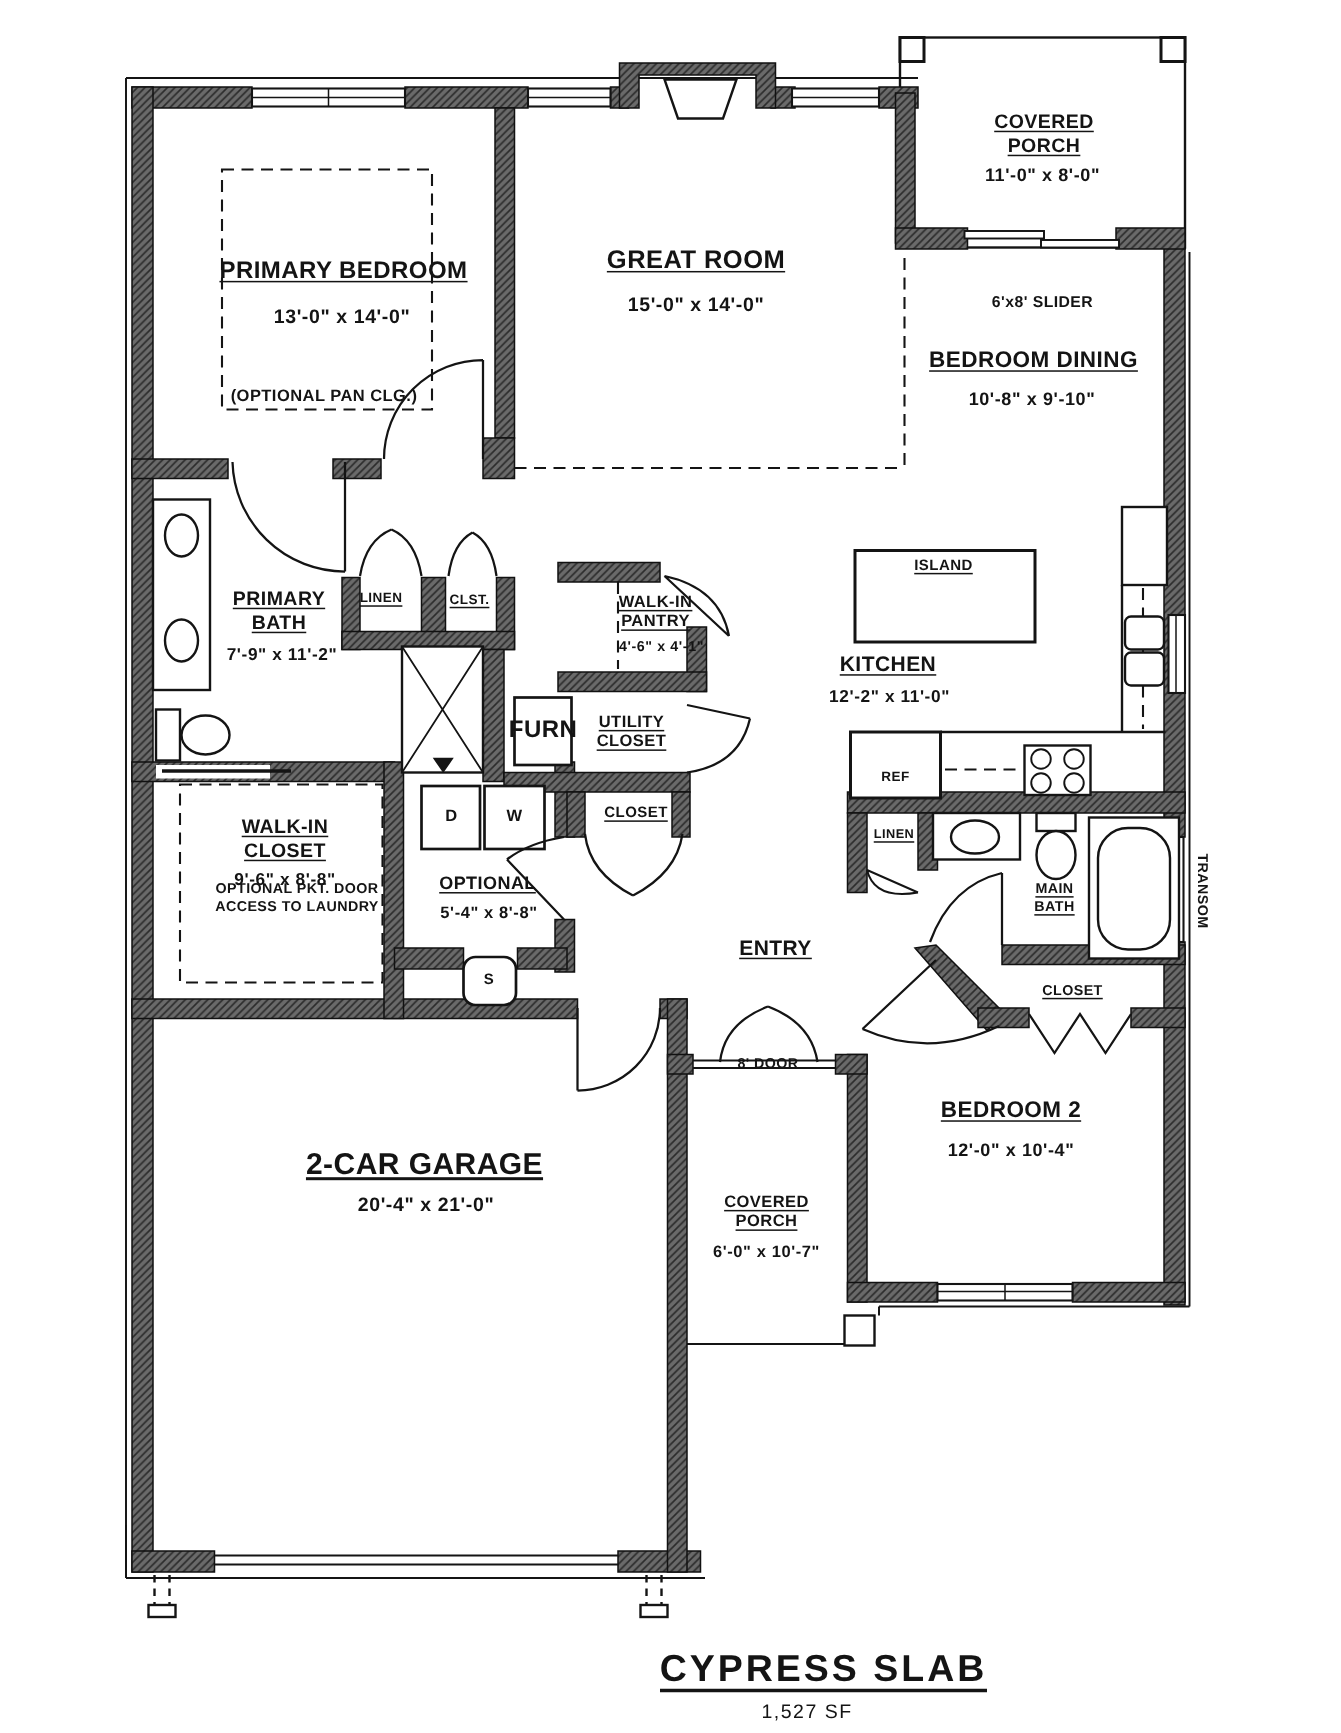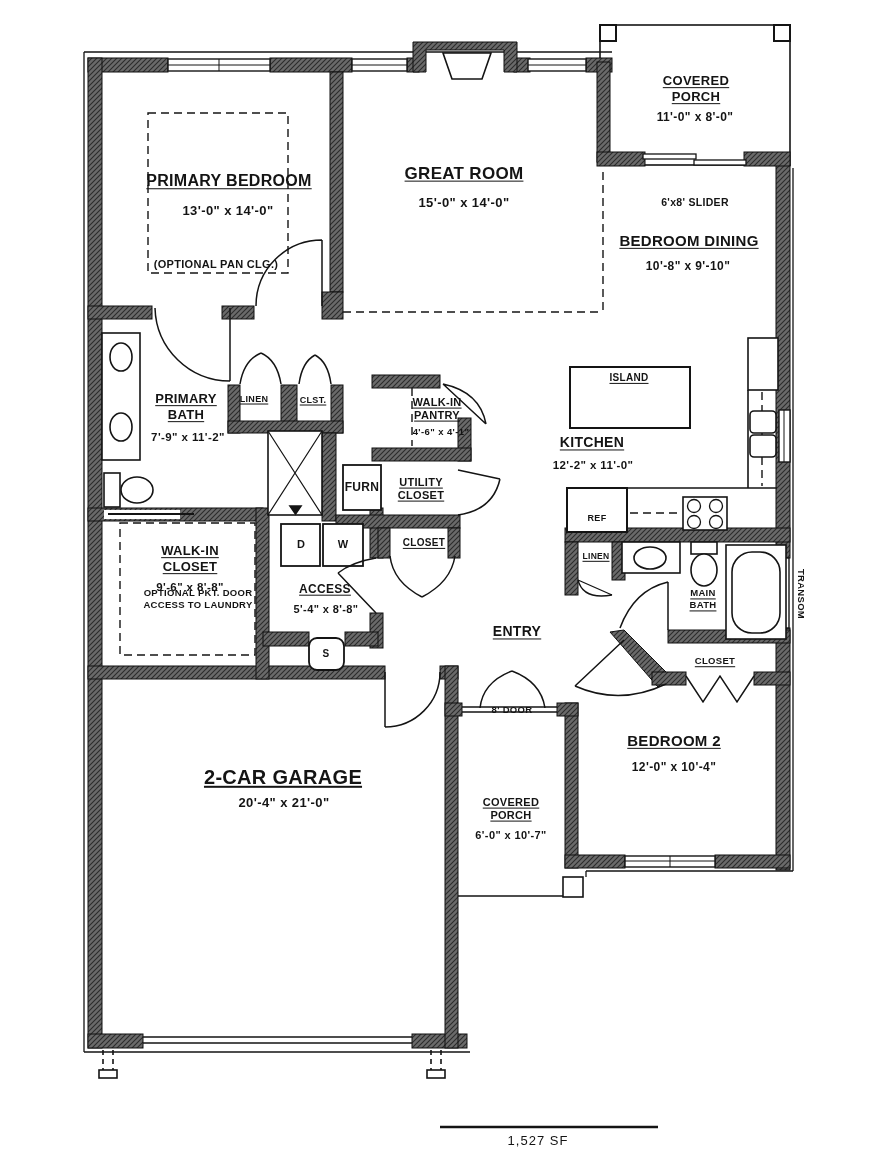--- a/index.html
+++ b/index.html
@@ -249,50 +249,51 @@
 
   <div class="lbl u wrap" style="left:186px;top:407px;font-size:13px;width:80px;">PRIMARY BATH</div>
   <div class="lbl dim" style="left:188px;top:437px;font-size:11.5px;">7'-9" x 11'-2"</div>
 
   <div class="lbl u" style="left:254px;top:399px;font-size:9px;">LINEN</div>
   <div class="lbl u" style="left:313px;top:400px;font-size:9px;">CLST.</div>
 
   <div class="lbl u wrap" style="left:437px;top:409px;font-size:11px;width:58px;text-decoration:underline;">WALK-IN PANTRY</div>
   <div class="lbl dim" style="left:441px;top:432px;font-size:9.5px;">4'-6" x 4'-1"</div>
 
-  <div class="lbl" style="left:362px;top:487px;font-size:12px;">FURN</div>
+  <div class="lbl" style="left:362px;top:487px;font-size:16px;">FURN</div>
   <div class="lbl u wrap" style="left:421px;top:489px;font-size:11px;width:62px;">UTILITY CLOSET</div>
 
   <div class="lbl u" style="left:629px;top:378px;font-size:10px;">ISLAND</div>
   <div class="lbl u" style="left:592px;top:443px;font-size:14px;">KITCHEN</div>
   <div class="lbl dim" style="left:593px;top:465px;font-size:11.5px;">12'-2" x 11'-0"</div>
   <div class="lbl" style="left:597px;top:518px;font-size:9px;">REF</div>
 
   <div class="lbl u" style="left:596px;top:556px;font-size:8.5px;">LINEN</div>
   <div class="lbl u wrap" style="left:703px;top:599px;font-size:9.5px;width:40px;">MAIN BATH</div>
   <div class="lbl vert" style="left:801px;top:594px;font-size:9.5px;">TRANSOM</div>
 
   <div class="lbl u wrap" style="left:190px;top:559px;font-size:13px;width:95px;">WALK-IN CLOSET</div>
   <div class="lbl dim" style="left:190px;top:587px;font-size:11.5px;">9'-6" x 8'-8"</div>
   <div class="lbl wrap" style="left:198px;top:599px;font-size:9.5px;width:135px;">OPTIONAL PKT. DOOR ACCESS TO LAUNDRY</div>
 
-  <div class="lbl u" style="left:325px;top:589px;font-size:12px;">ACCESS</div>
+  <div class="lbl u" style="left:325px;top:589px;font-size:12px;">OPTIONAL</div>
   <div class="lbl dim" style="left:326px;top:610px;font-size:11px;">5'-4" x 8'-8"</div>
   <div class="lbl" style="left:301px;top:545px;font-size:11px;">D</div>
   <div class="lbl" style="left:343px;top:545px;font-size:11px;">W</div>
   <div class="lbl" style="left:326px;top:654px;font-size:10px;">S</div>
 
   <div class="lbl u" style="left:424px;top:543px;font-size:10px;">CLOSET</div>
   <div class="lbl u" style="left:517px;top:632px;font-size:14px;">ENTRY</div>
   <div class="lbl" style="left:512px;top:710px;font-size:9.5px;">8' DOOR</div>
 
   <div class="lbl u" style="left:674px;top:741px;font-size:15px;">BEDROOM 2</div>
   <div class="lbl dim" style="left:674px;top:767px;font-size:12px;">12'-0" x 10'-4"</div>
   <div class="lbl u" style="left:715px;top:661px;font-size:9.5px;">CLOSET</div>
 
   <div class="lbl u wrap" style="left:511px;top:809px;font-size:11px;width:80px;">COVERED PORCH</div>
   <div class="lbl dim" style="left:511px;top:836px;font-size:11px;">6'-0" x 10'-7"</div>
 
   <div class="lbl u" style="left:283px;top:777px;font-size:20px;">2-CAR GARAGE</div>
   <div class="lbl dim" style="left:284px;top:803px;font-size:13px;">20'-4" x 21'-0"</div>
 
+  <div class="lbl title-big" style="left:549px;top:1113px;font-size:25px;">CYPRESS SLAB</div>
   <div class="lbl" style="left:538px;top:1141px;font-size:13px;font-weight:normal;letter-spacing:1px;">1,527 SF</div>
 </div>
 
 </body></html>

